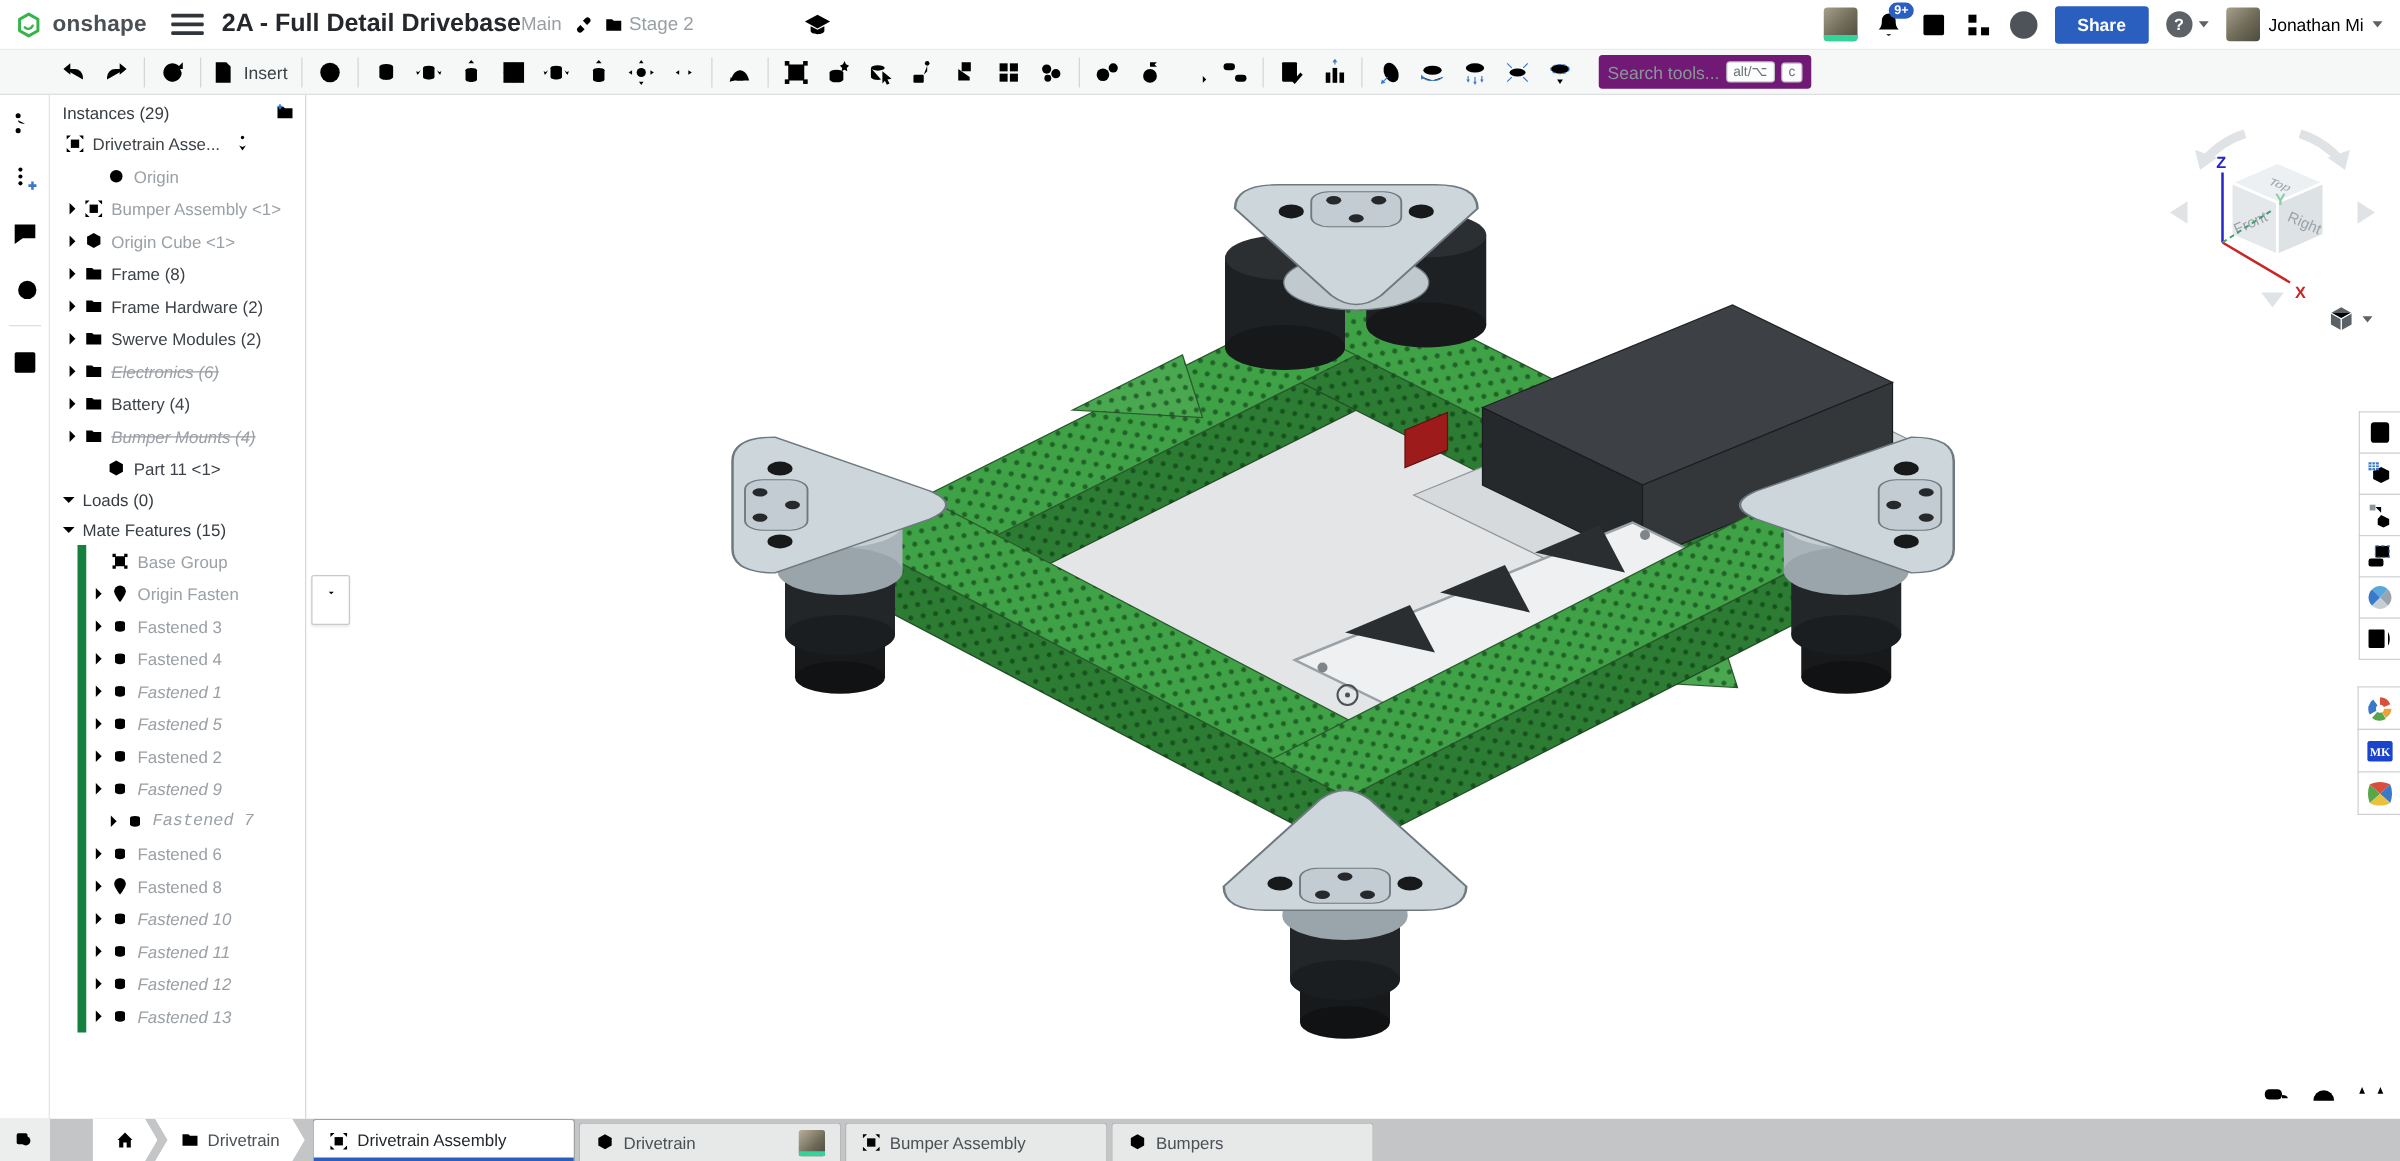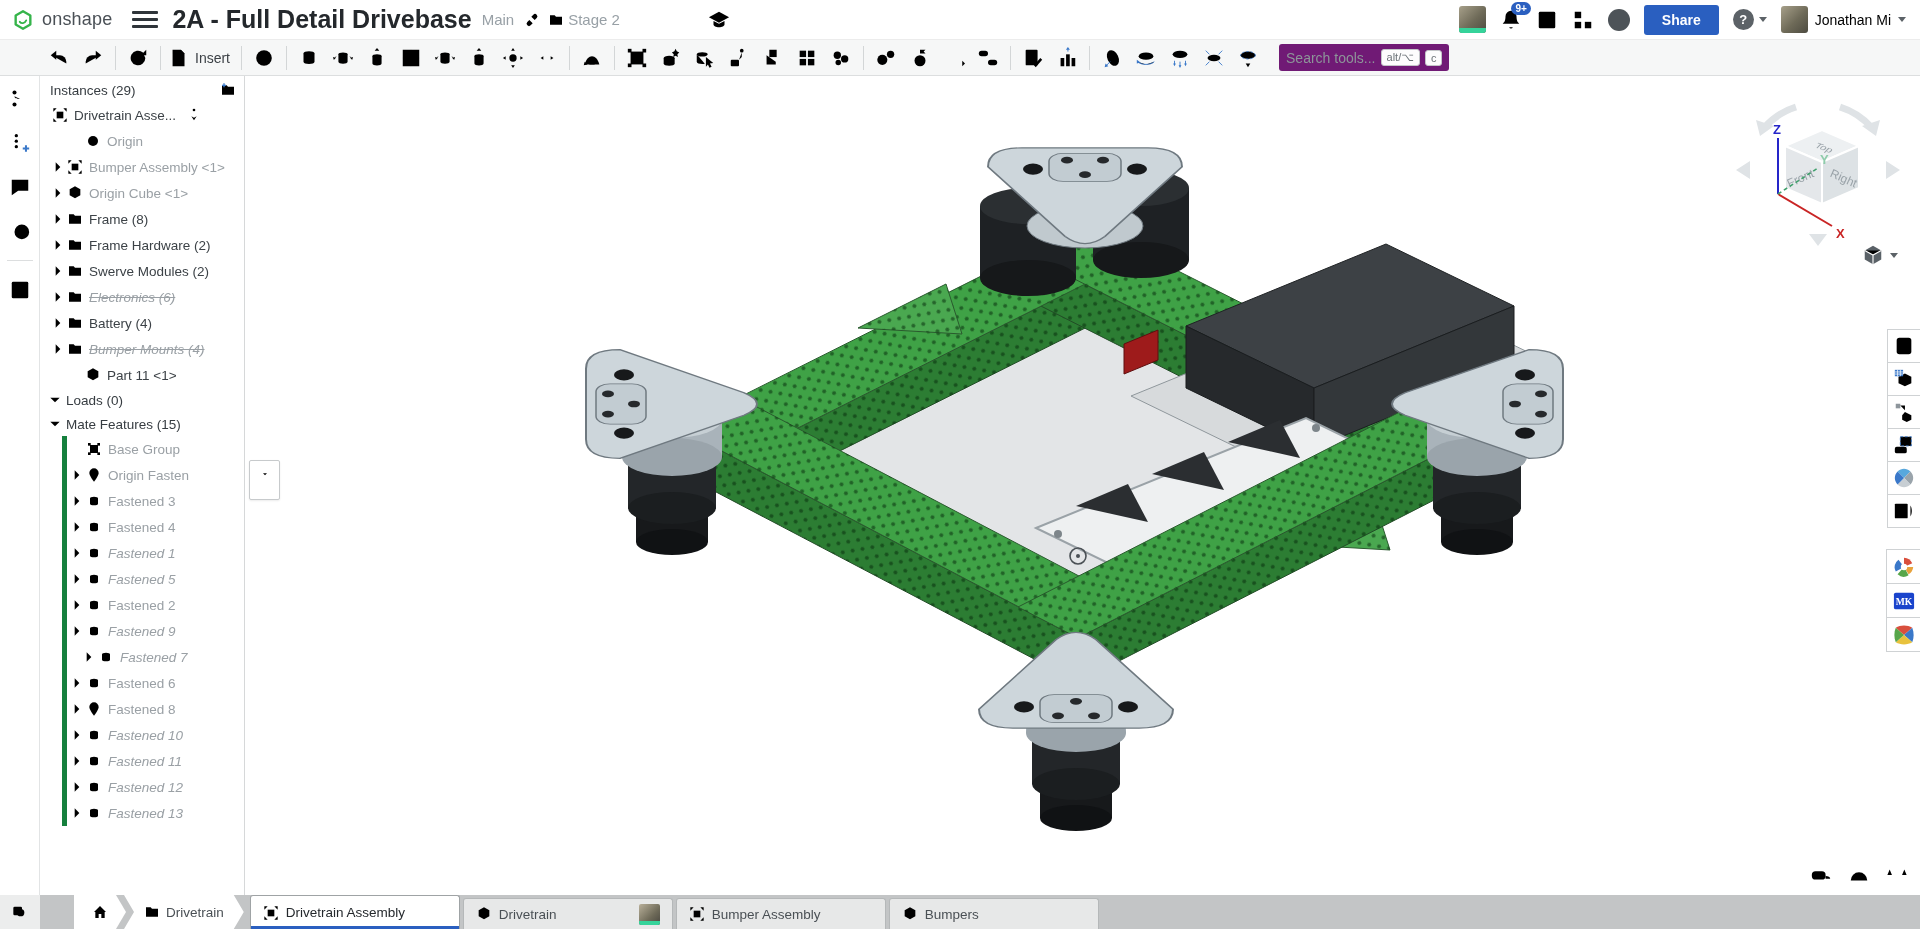--- a/index.html
+++ b/index.html
@@ -9,25 +9,25 @@
   .ic { width:22px; height:22px; display:block; color:#3f464c; }
   .ic path,.ic circle,.ic rect,.ic ellipse,.ic line,.ic polyline,.ic polygon {
     fill:none; stroke:currentColor; stroke-width:1.7; stroke-linecap:round; stroke-linejoin:round; }
   .ic.small { width:16px; height:16px; }
   .ic.tiny { width:14px; height:14px; }
   .ic.dim { color:#a6adb3; }
   .ic.blue { color:#3a78c9; }
 
   
   #topbar { position:absolute; left:0; top:0; width:1920px; height:40px; background:#fff; display:flex; align-items:center; border-bottom:1px solid #ececec; z-index:30;}
-  #logo { display:flex; align-items:center; gap:8px; padding:0 14px 0 12px; }
+  #logo { display:flex; align-items:center; gap:8px; padding:0 14px 0 12px;font-weight:bold; }
   #logo-text { font-size:18px; color:#4a5056; letter-spacing:.2px; }
   #hamburger { width:26px; height:26px; display:flex; flex-direction:column; justify-content:center; gap:4px; margin:0 14px 0 6px; cursor:pointer;}
   #hamburger span { height:3px; background:#2f353a; border-radius:1px; }
-  #doc-title { font-size:25px; font-weight:bold; color:#24282c; margin-right:10px; white-space:nowrap; }
+  #doc-title { font-size:20px; font-weight:bold; color:#24282c; white-space:nowrap; }
   .title-dim { font-size:15px; color:#98a0a6; margin-right:10px; }
   .title-ic { margin-right:8px; color:#8d959b; }
   #edu-cap { margin-left:78px; color:var(--edu-blue,#2b53c0); }
   #topbar-right { margin-left:auto; display:flex; align-items:center; gap:14px; padding-right:14px; }
   .avatar { width:27px; height:27px; border-radius:3px; background:linear-gradient(135deg,#a7a08a 0%,#6e6a58 55%,#4d4b40 100%); position:relative; overflow:hidden; }
   .avatar.status:after { content:""; position:absolute; left:0; right:0; bottom:0; height:5px; background:#35d39a; }
   #bell-wrap { position:relative; }
   #bell-badge { position:absolute; top:-7px; right:-9px; background:var(--accent,#2a5fc0); color:#fff; font-size:10px; font-weight:bold; border-radius:7px; padding:1px 4px; }
   #share-btn { background:var(--accent,#2a5fc0); color:#fff; border:none; border-radius:3px; font-size:14px; font-weight:bold; padding:7px 18px; cursor:pointer; font-family:inherit; }
   #help-btn { width:21px; height:21px; border-radius:50%; background:#5c6267; color:#fff; font-size:13px; font-weight:bold; display:flex; align-items:center; justify-content:center; }
@@ -59,21 +59,21 @@
   .panel-header-label { font-size:13.5px; color:#363c41; }
   #instances-row .sp { flex:1; }
   .tree-row { height:26px; display:flex; align-items:center; font-size:13.5px; color:#3c4247; cursor:pointer; white-space:nowrap; }
   .chev-slot { width:15px; display:flex; justify-content:center; flex:none; }
   .ico-slot { width:20px; display:flex; justify-content:center; flex:none; }
   .row-label { padding-left:4px; }
   .gray { color:#9aa0a5; }
   .italic { font-style:italic; }
   .strike { text-decoration:line-through; }
   .hdr-row { height:24px; display:flex; align-items:center; font-size:13.5px; color:#363c41; padding-left:8px; gap:4px; cursor:pointer; }
-  #mates-list { border-left:5px solid #15803d; margin-left:22px; }
+  #mates-list { border-left:7px solid #15803d; margin-left:22px; }
   #mates-list .tree-row { margin-left:-22px; padding-left:22px; }
 
   
   #viewport { position:absolute; left:246px; top:76px; width:1674px; height:819px; background:#fff; z-index:5; }
   #model-svg { position:absolute; left:0; top:0; }
   .rail-top { fill:var(--frame-top,#3fa246); stroke:#2a5a2e; stroke-width:1; }
   .rail-side { fill:var(--frame-side,#2c7d33); stroke:#234c27; stroke-width:1; }
   .floor { fill:var(--floor-gray,#e3e5e7); stroke:#c2c6c9; stroke-width:1; }
   .plate { fill:var(--plate-gray,#cdd6db); stroke:#6f7980; stroke-width:2; }
   .plate2 { fill:#c2ccd2; stroke:#6f7980; stroke-width:1.5; }
@@ -963,21 +963,21 @@
             <use href="#s-chev"></use>
           </svg>
         </span>
         <span class="ico-slot">
           <svg class="ic small" viewBox="0 0 24 24" style="color: rgb(180, 186, 192);">
             <use href="#s-fastened"></use>
           </svg>
         </span>
         <span class="row-label gray italic">Fastened 9</span>
       </div>
-      <div class="tree-row" style="padding-left: 36px;">
+      <div class="tree-row" style="padding-left: 36px; font-family: Liberation Mono, monospace;">
         <span class="chev-slot">
           <svg class="ic tiny" viewBox="0 0 24 24">
             <use href="#s-chev"></use>
           </svg>
         </span>
         <span class="ico-slot">
           <svg class="ic small" viewBox="0 0 24 24" style="color: rgb(180, 186, 192);">
             <use href="#s-fastened"></use>
           </svg>
         </span>

